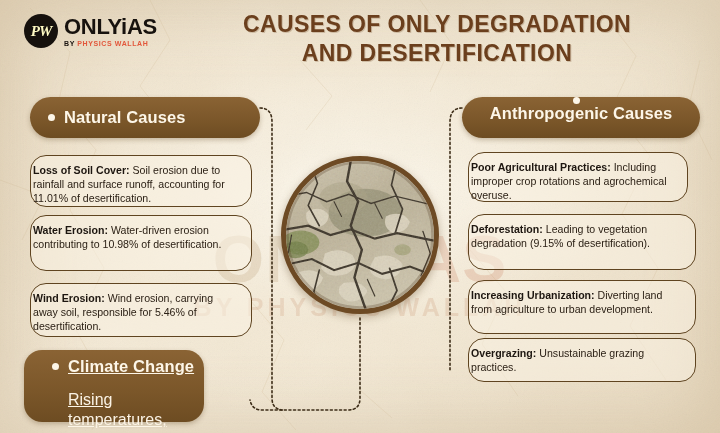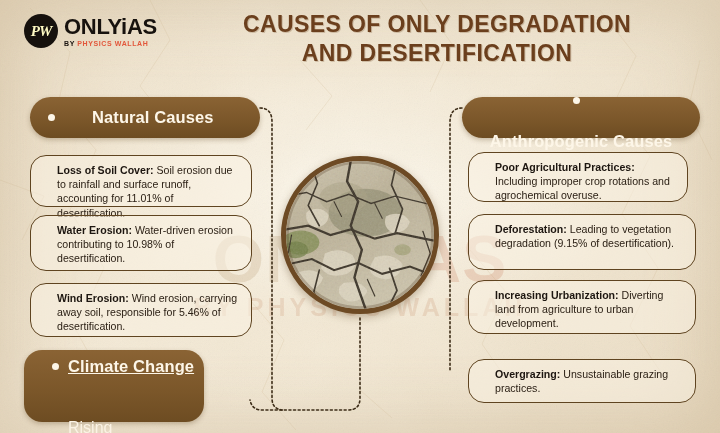--- a/index.html
+++ b/index.html
@@ -130,21 +130,20 @@
   
   .pill {
     position: absolute;
     background: linear-gradient(180deg, #8a6334 0%, #7a5629 60%, #6d4c22 100%);
     border-radius: 22px;
     color: #fdf6e8;
     display: flex;
     align-items: center;
     box-shadow: 0 2px 5px rgba(90,62,28,0.30);
     z-index: 4;
-    gap: 28px;
   }
   .pill-bullet {
     width: 7px; height: 7px;
     border-radius: 50%;
     background: #fdf6e8;
     flex: 0 0 auto;
     margin-right: 9px;
   }
   .pill-title {
     font-size: 16.5px;
@@ -176,41 +175,41 @@
     margin-top: 14px;
     padding-left: 16px;
   }
 
   
   .card {
     position: absolute;
     border: 1.6px solid #5f4420;
     border-radius: 16px;
     background: rgba(249,242,228,0.55);
-    padding: 7px 11px 6px 26px;
+    padding: 7px 11px 6px 2px;
     font-size: 10.6px;
     line-height: 1.34;
     color: #2c2116;
     z-index: 3;
   }
   .card b {
     font-weight: 800;
     color: #1d1610;
   }
 
   
   #card-soil   { left: 30px; top: 155px; width: 222px; height: 52px; }
   #card-water  { left: 30px; top: 215px; width: 222px; height: 56px; }
   #card-wind   { left: 30px; top: 283px; width: 222px; height: 54px; }
 
   
   #card-agri   { left: 468px; top: 152px; width: 220px; height: 50px; }
   #card-defor  { left: 468px; top: 214px; width: 228px; height: 56px; }
   #card-urban  { left: 468px; top: 280px; width: 228px; height: 54px; }
-  #card-graze  { left: 468px; top: 359px; width: 228px; height: 44px; }
+  #card-graze  { left: 468px; top: 338px; width: 228px; height: 44px; }
 
   
   .circle-wrap {
     position: absolute;
     left: 281px;
     top: 156px;
     width: 158px;
     height: 158px;
     z-index: 4;
   }

